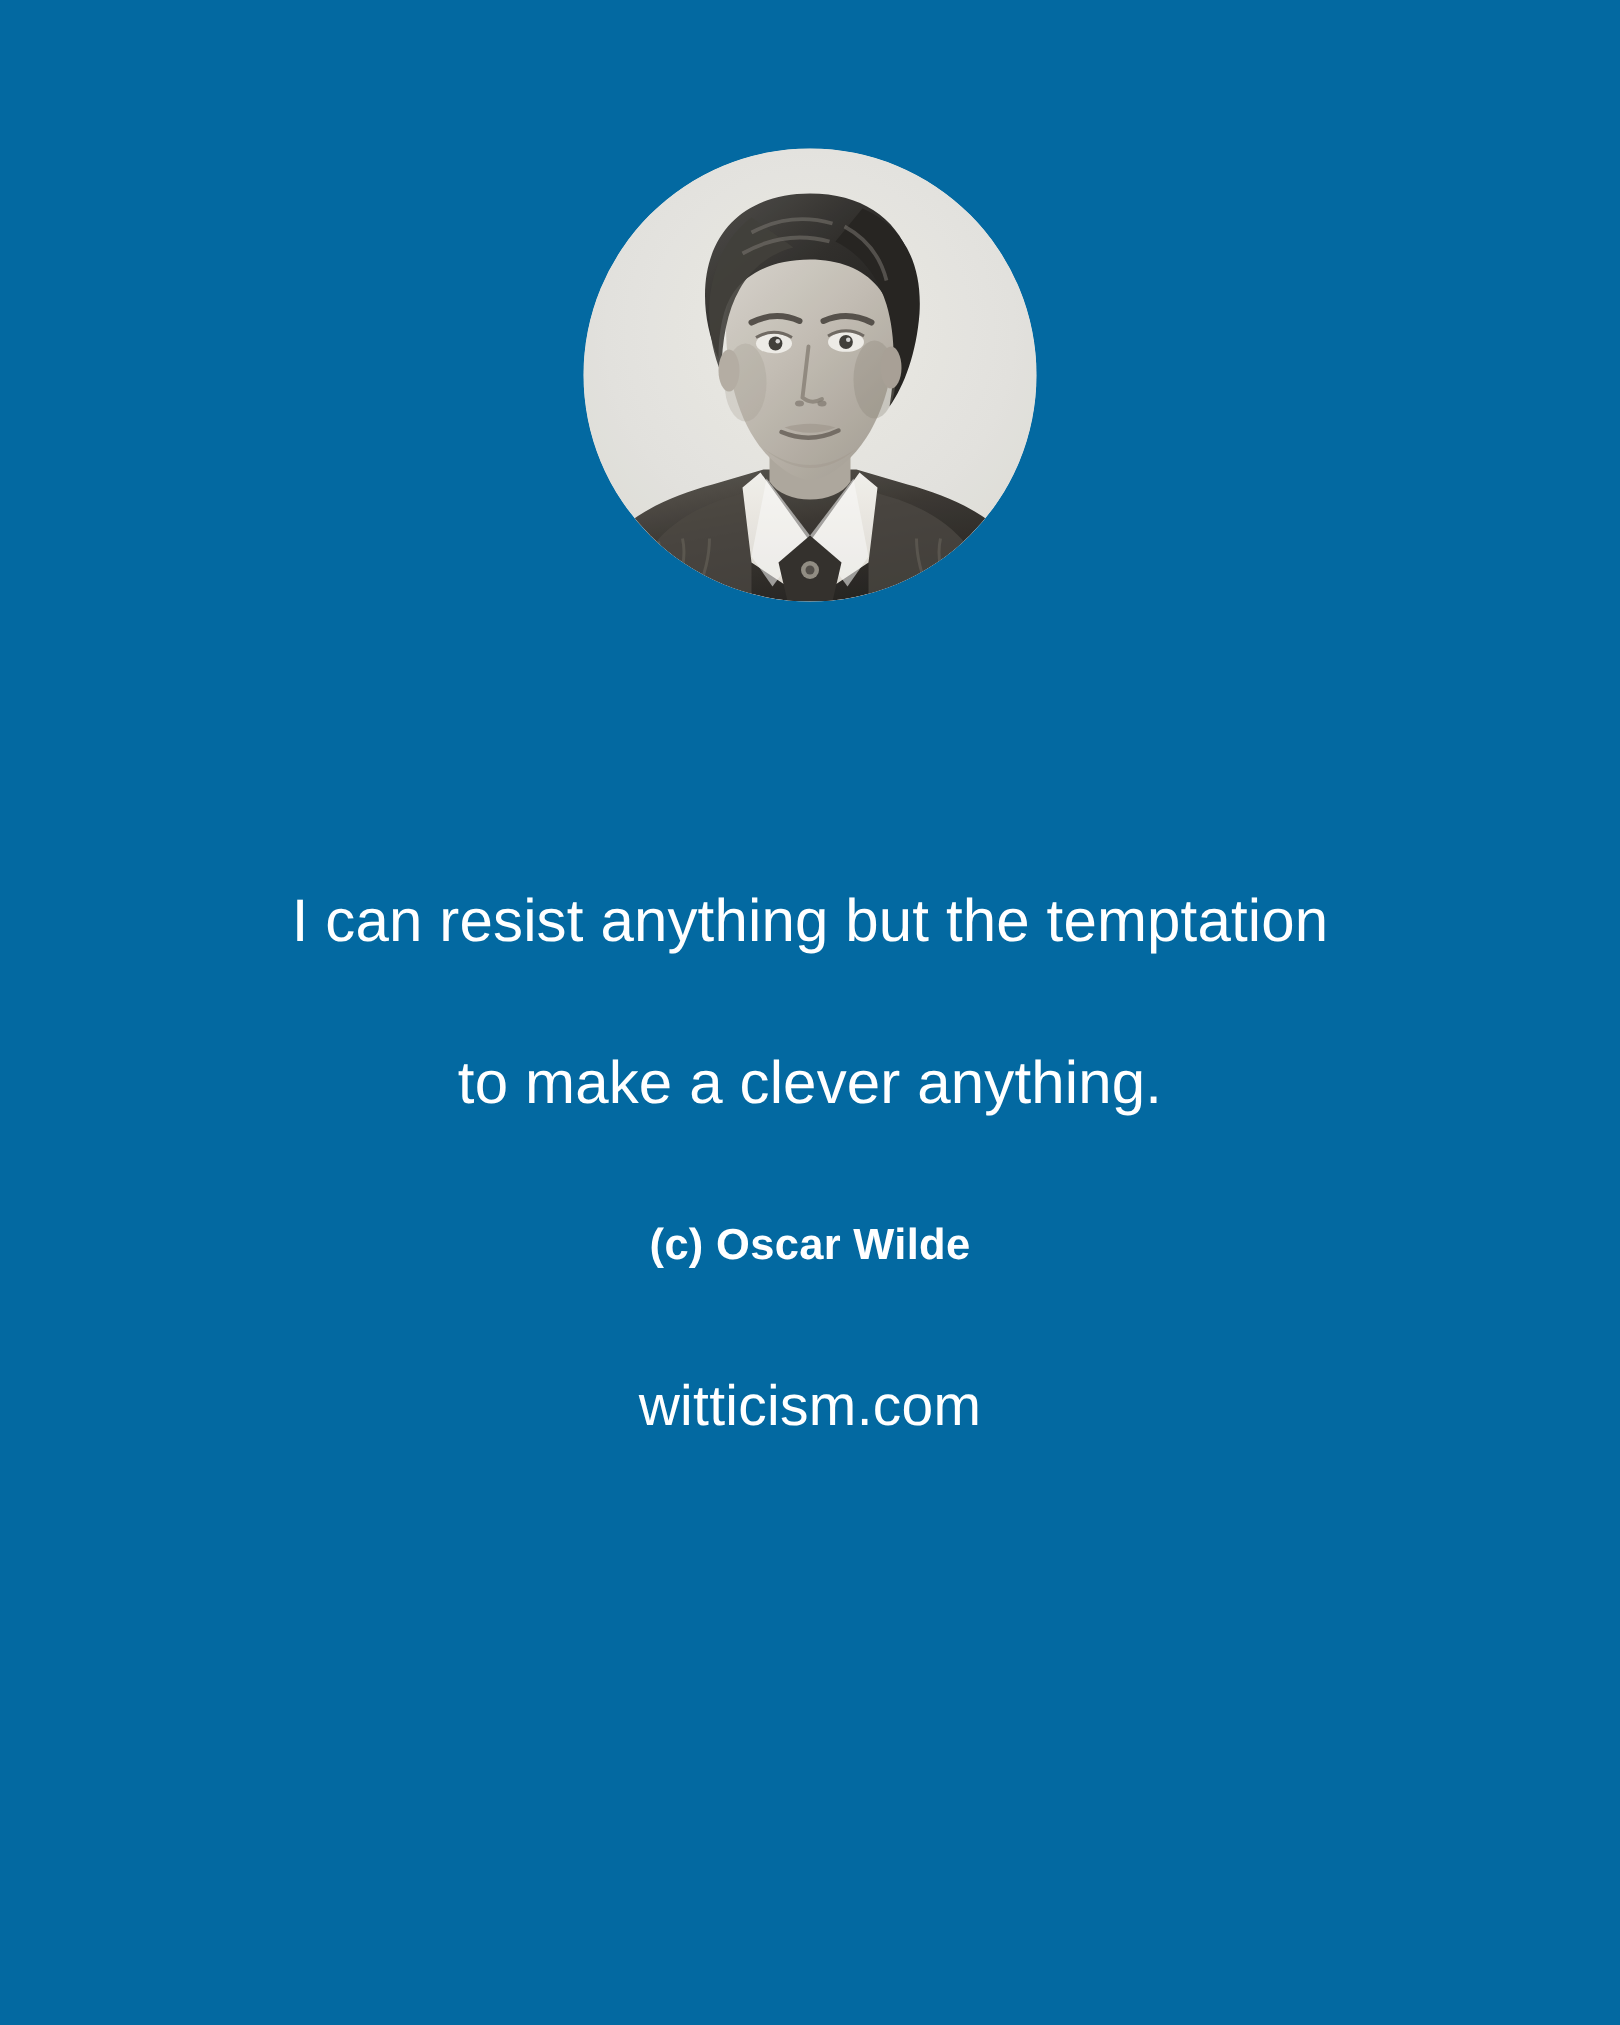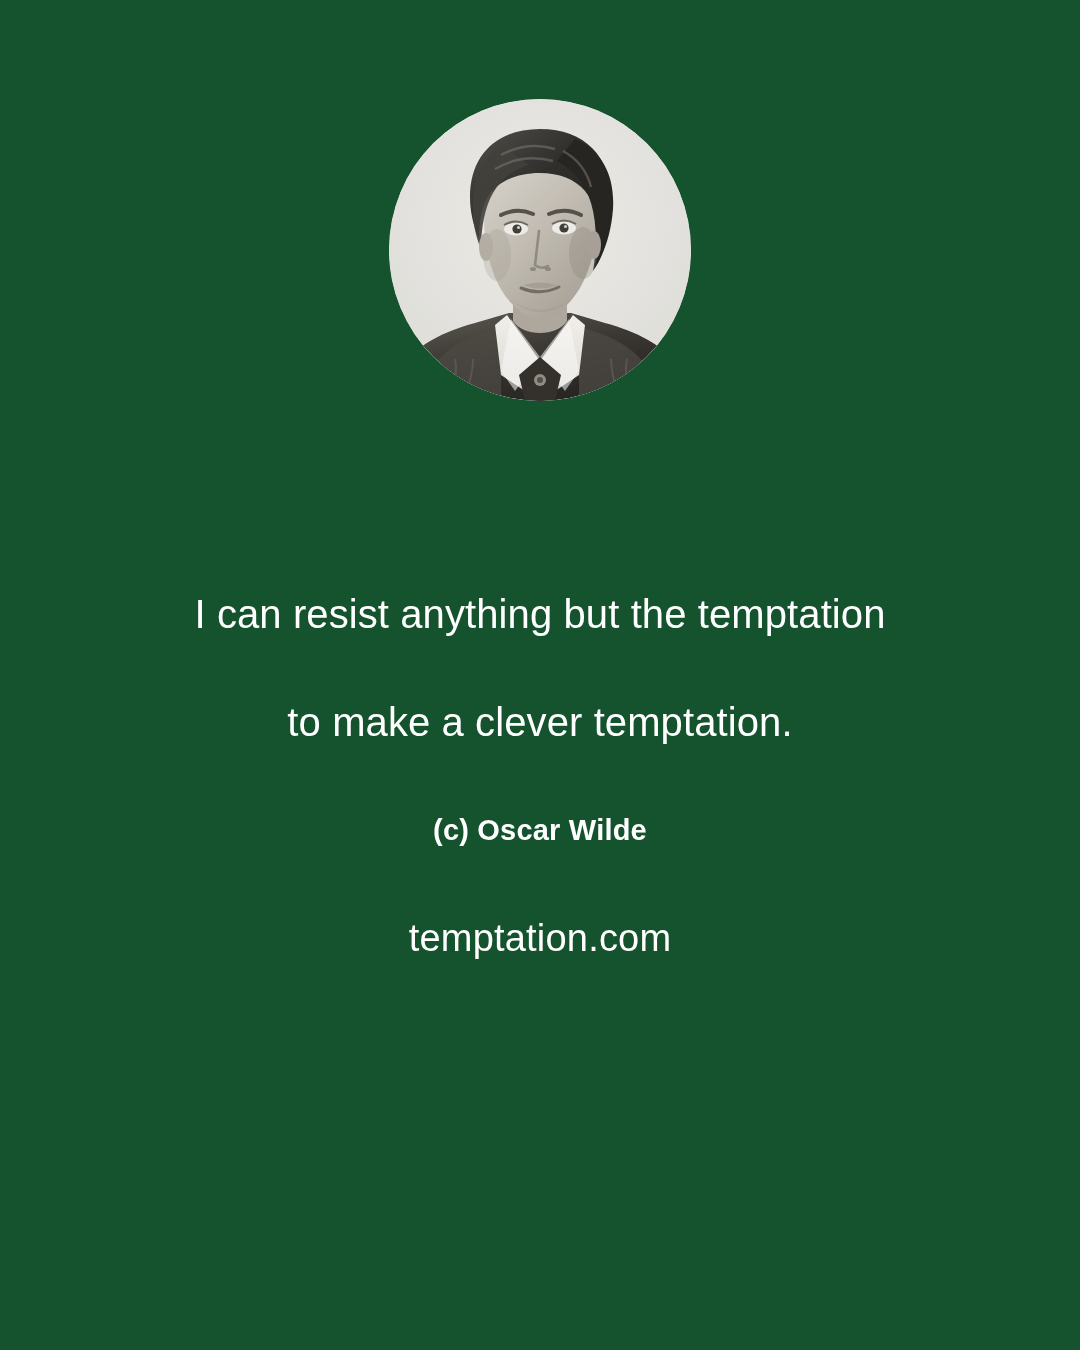--- a/index.html
+++ b/index.html
@@ -10,21 +10,21 @@
     width: 1080px;
     height: 1350px;
     background: #3F5BE3;
     font-family: "Liberation Sans", sans-serif;
     overflow: hidden;
   }
   .quote-card {
     position: relative;
     width: 1080px;
     height: 1350px;
-    background: #14532d;
+    background: #0369a1;
     box-sizing: border-box;
   }
 
   
   .portrait-wrap {
     position: absolute;
     left: 389px;
     top: 99px;
     width: 302px;
     height: 302px;
@@ -193,18 +193,18 @@
         <ellipse cx="97" cy="148" rx="7" ry="14" fill="#b4ada3"></ellipse>
         <ellipse cx="205" cy="146" rx="7" ry="14" fill="#a79f95"></ellipse>
 
         <rect x="0" y="0" width="302" height="302" fill="#b9b3a8" opacity="0.07"></rect>
       </g>
     </svg>
   </div>
 
   <div class="text-block">
     <div class="quote-line">I can resist anything but the temptation</div>
-    <div class="quote-line">to make a clever temptation.</div>
+    <div class="quote-line">to make a clever anything.</div>
     <div class="author-line">(c) Oscar Wilde</div>
-    <div class="site-line">temptation.com</div>
+    <div class="site-line">witticism.com</div>
   </div>
 
 </div>
 
 </body></html>

